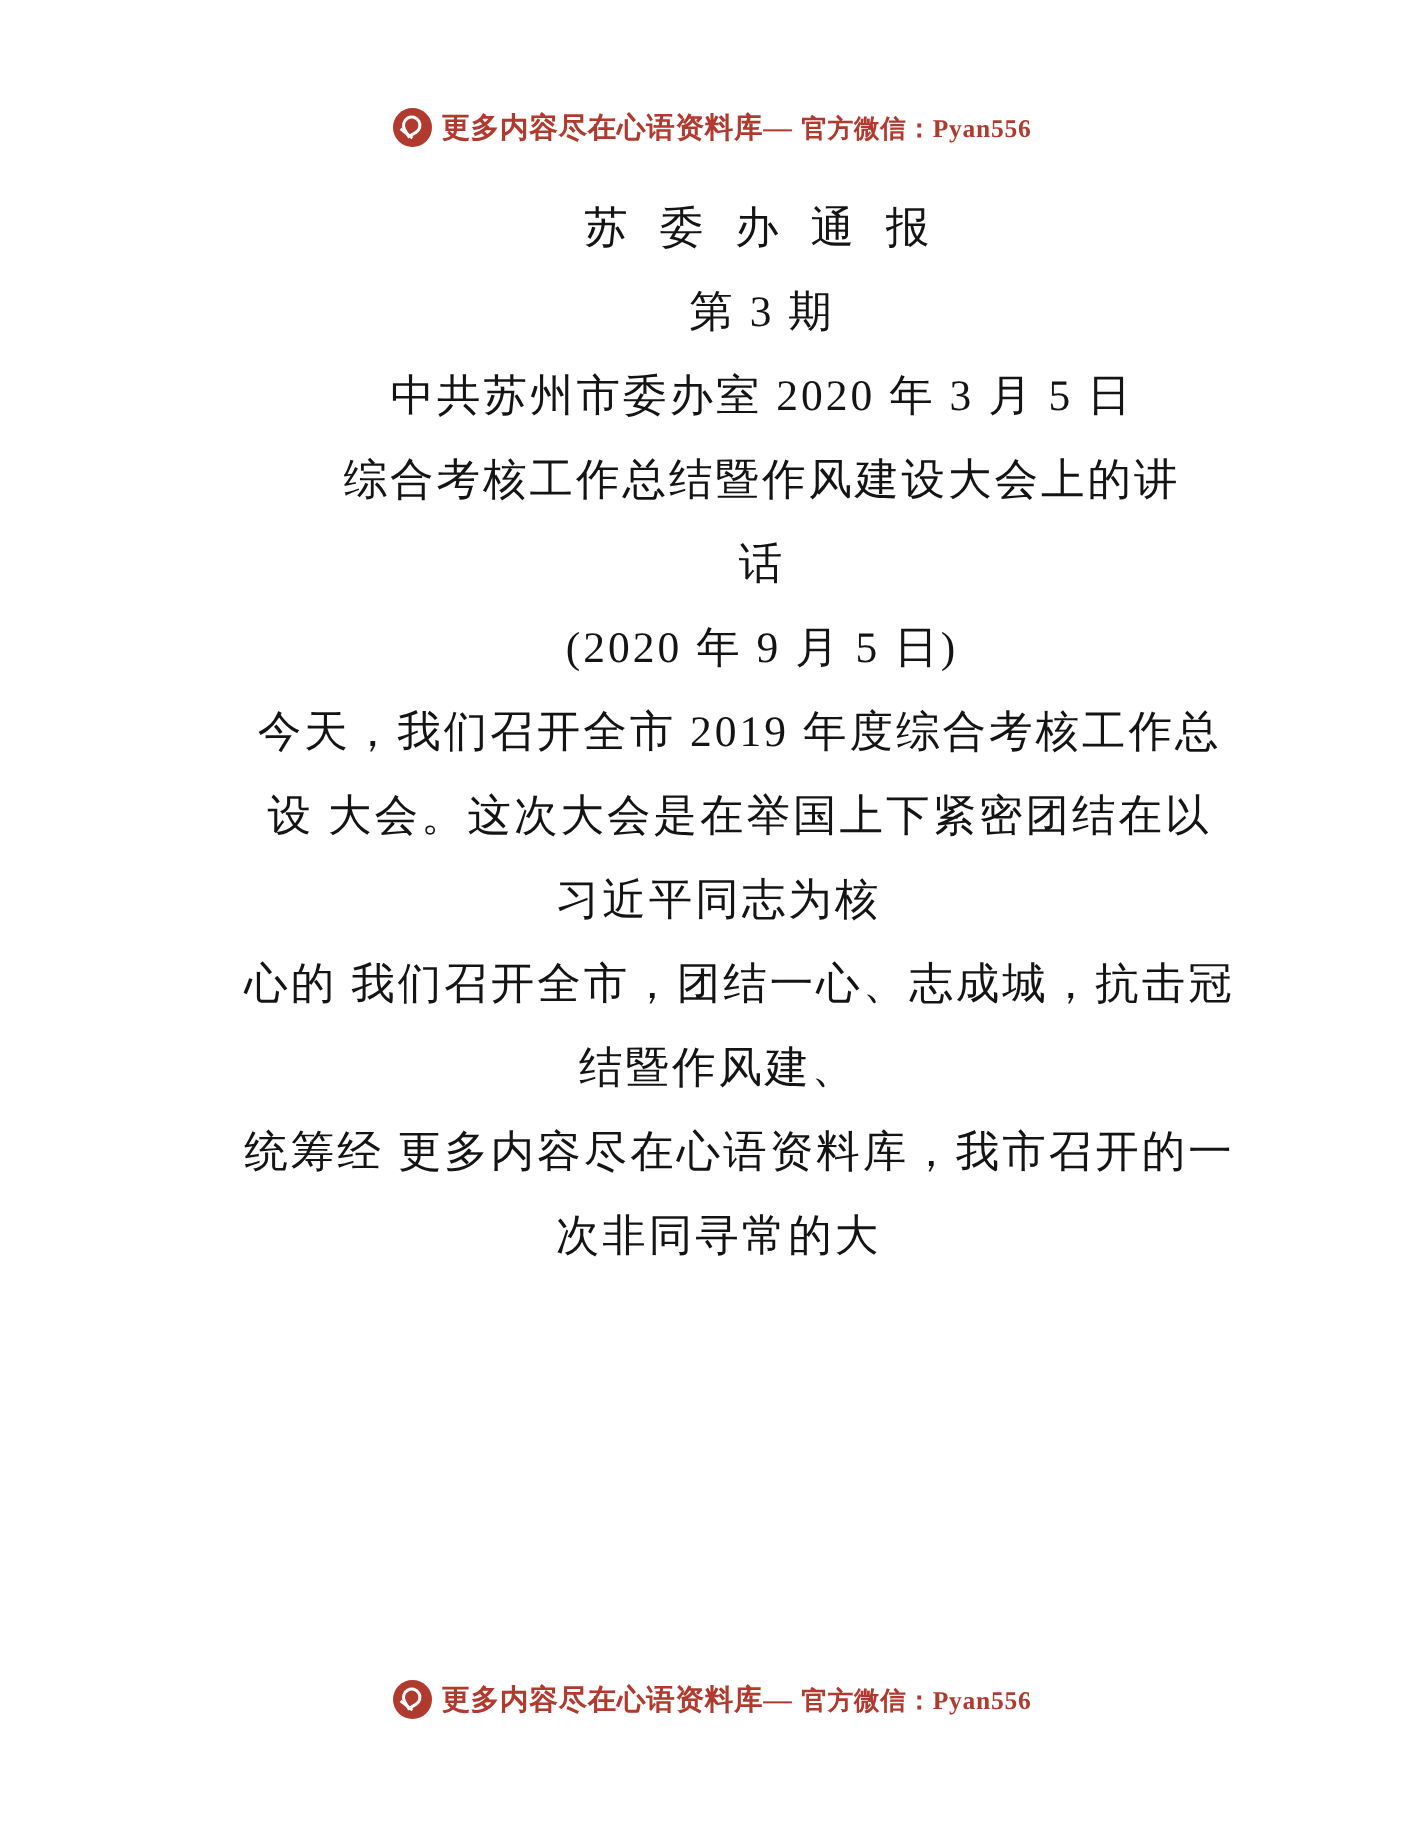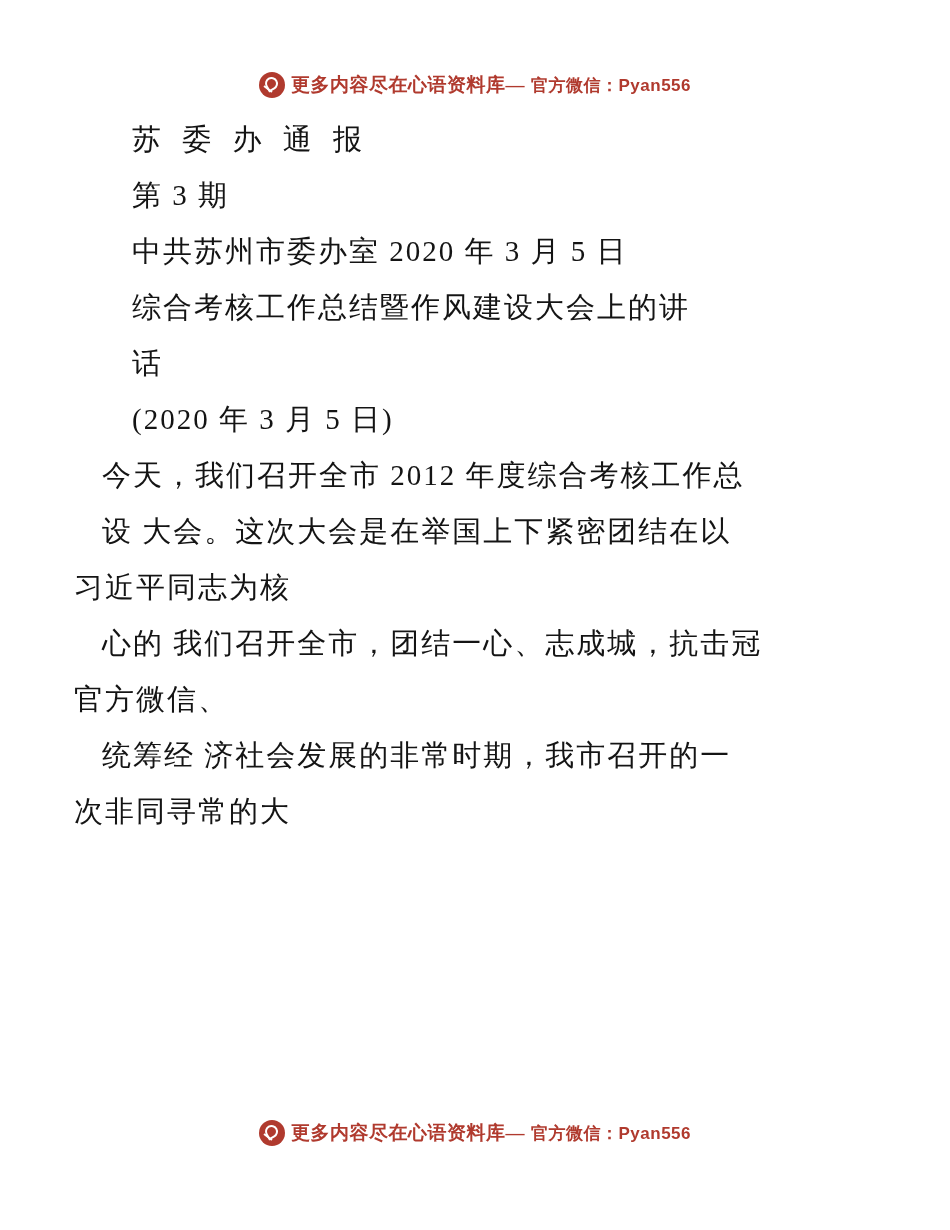--- a/index.html
+++ b/index.html
@@ -70,33 +70,34 @@
   }
 
   .wm-text-main {
     font-family: "Liberation Serif", serif;
     font-weight: bold;
     font-size: 19px;
     color: #b03a2e;
     letter-spacing: 0.5px;
   }
   .wm-text-sub {
-    font-family: Liberation Sans, sans-serif;
+    font-family: Liberation Serif, serif;
     font-weight: bold;
     font-size: 17px;
     color: #b03a2e;
     letter-spacing: 0.5px;
   }
 
   
   .doc-body {
     position: absolute;
     left: 74px;
-    top: 111px;
+    top: 124px;
     width: 810px;
+    text-align: center;
   }
 
   .line {
     font-family: "Liberation Serif", serif;
     font-size: 29px;
     line-height: 56px;
     color: #141414;
     white-space: pre-wrap;
     letter-spacing: 0.5px;
   }
@@ -121,27 +122,27 @@
     <span class="wm-text-main">更多内容尽在心语资料库—</span>
     <span class="wm-text-sub">官方微信：Pyan556</span>
   </div>
 
   <div class="doc-body">
     <div class="line indent-1 title-line">苏 委 办 通 报</div>
     <div class="line indent-1 spaced">第 3 期</div>
     <div class="line indent-1 spaced">中共苏州市委办室 2020 年 3 月 5 日</div>
     <div class="line indent-1 spaced">综合考核工作总结暨作风建设大会上的讲</div>
     <div class="line indent-1 spaced">话</div>
-    <div class="line indent-1 spaced">(2020 年 3 月 5 日)</div>
-    <div class="line indent-half spaced">今天，我们召开全市 2012 年度综合考核工作总</div>
+    <div class="line indent-1 spaced">(2020 年 9 月 5 日)</div>
+    <div class="line indent-half spaced">今天，我们召开全市 2019 年度综合考核工作总</div>
     <div class="line indent-half spaced">设 大会。这次大会是在举国上下紧密团结在以</div>
     <div class="line flush spaced">习近平同志为核</div>
     <div class="line indent-half spaced">心的 我们召开全市，团结一心、志成城，抗击冠</div>
-    <div class="line flush spaced">官方微信、</div>
-    <div class="line indent-half spaced">统筹经 济社会发展的非常时期，我市召开的一</div>
+    <div class="line flush spaced">结暨作风建、</div>
+    <div class="line indent-half spaced">统筹经 更多内容尽在心语资料库，我市召开的一</div>
     <div class="line flush spaced">次非同寻常的大</div>
   </div>
 
   <div class="watermark watermark-bottom">
     <span class="wm-logo"></span>
     <span class="wm-text-main">更多内容尽在心语资料库—</span>
     <span class="wm-text-sub">官方微信：Pyan556</span>
   </div>
 
 </div>

